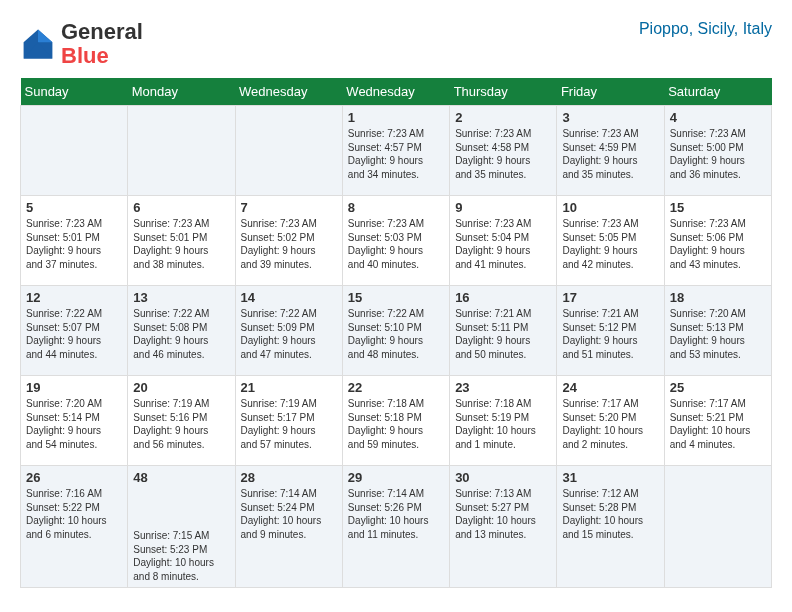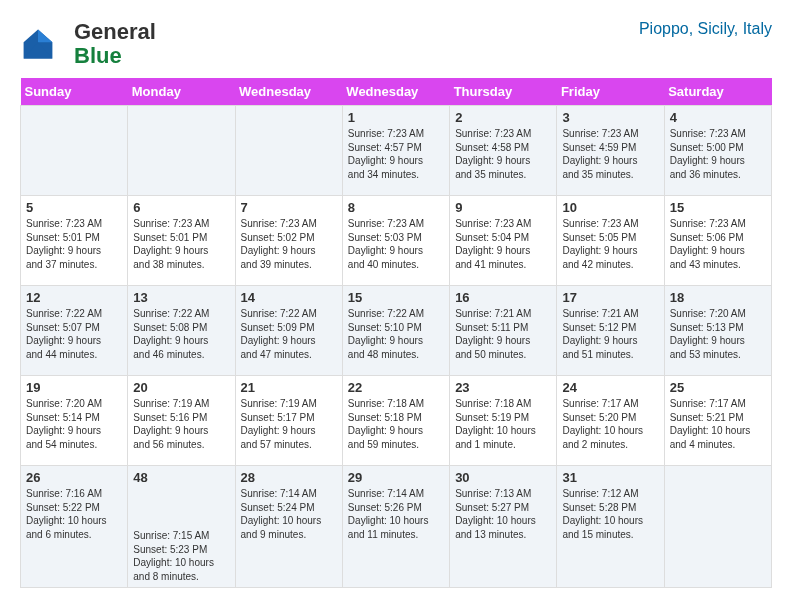--- a/index.html
+++ b/index.html
@@ -12,55 +12,55 @@
     }
     .header {
       display: flex;
       justify-content: space-between;
       align-items: flex-start;
       margin-bottom: 10px;
     }
     .logo {
       display: flex;
       align-items: center;
-      gap: 18px;
+      gap: 5px;
     }
     .logo-text {
       font-size: 22px;
       font-weight: bold;
       line-height: 1.1;
     }
     .logo-general { color: #333; }
-    .logo-blue { color: #15803d; }
+    .logo-blue { color: #ef4444; }
     .logo-icon {
       width: 36px;
       height: 36px;
     }
     .title-area { text-align: right; }
     .month-title {
       font-size: 32px;
       font-weight: normal;
       color: #333;
     }
     .subtitle {
       font-size: 16px;
       color: #0369a1;
     }
     table {
       width: 100%;
       border-collapse: collapse;
       font-size: 11px;
     }
     thead th {
-      background-color: #d946ef;
+      background-color: #15803d;
       color: #fff;
       padding: 6px 4px;
       text-align: left;
       font-size: 13px;
-      font-weight: bold;
+      font-weight: normal;
     }
     tbody tr {
       vertical-align: top;
     }
     tbody tr:nth-child(odd) {
       background-color: #f0f4f8;
     }
     tbody tr:nth-child(even) {
       background-color: #ffffff;
     }

